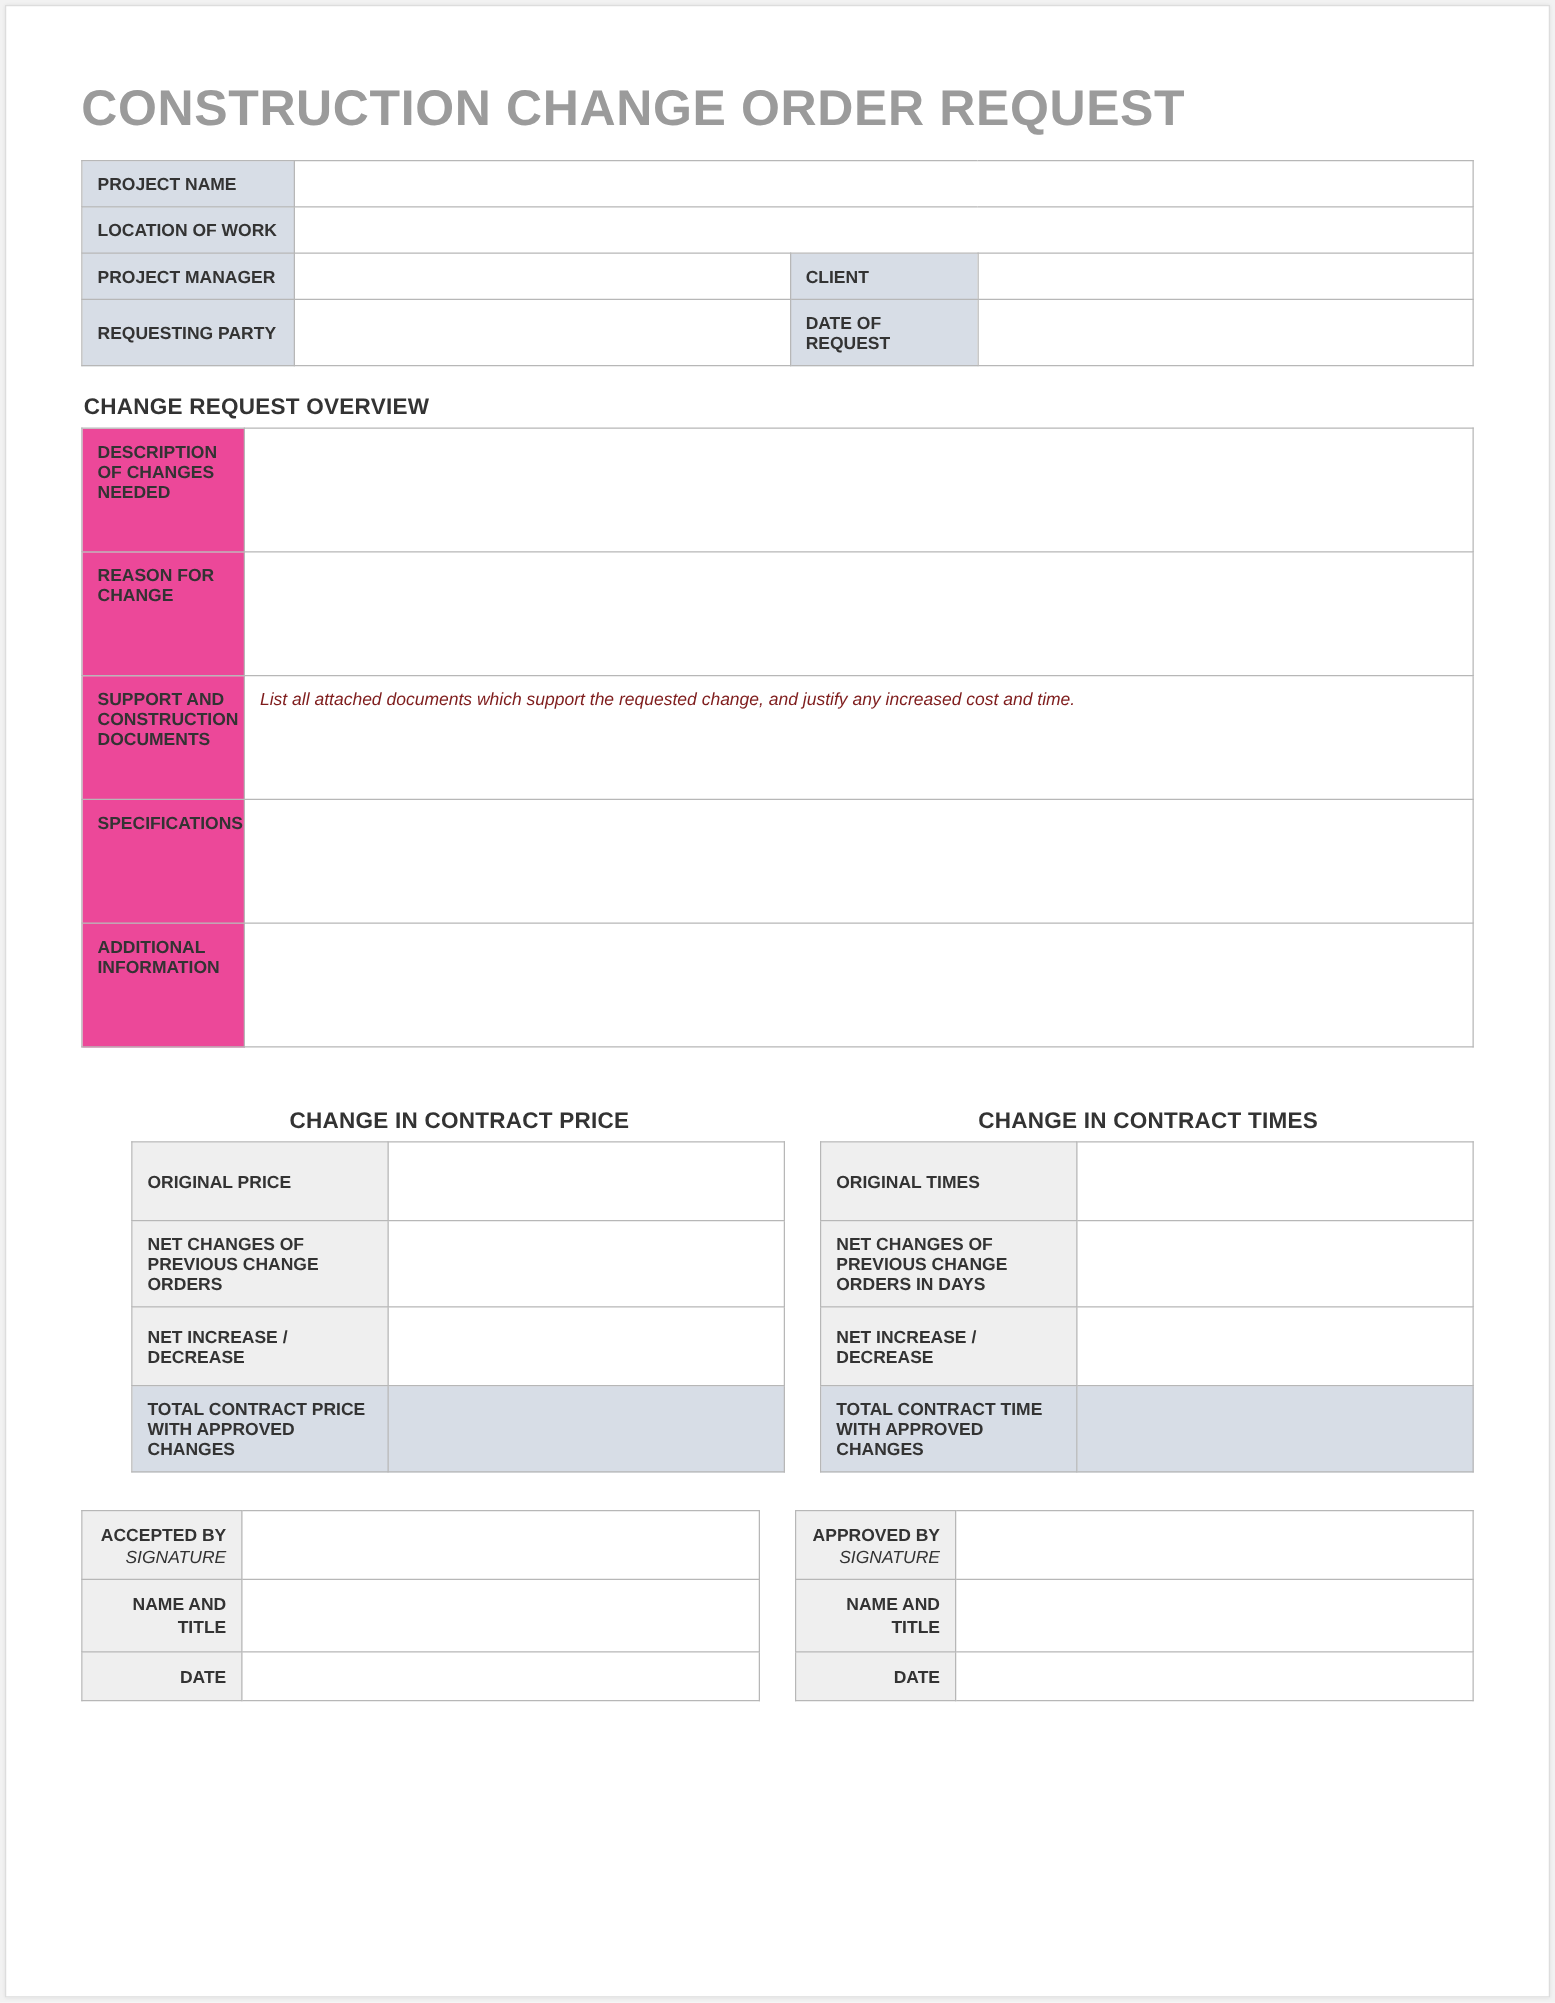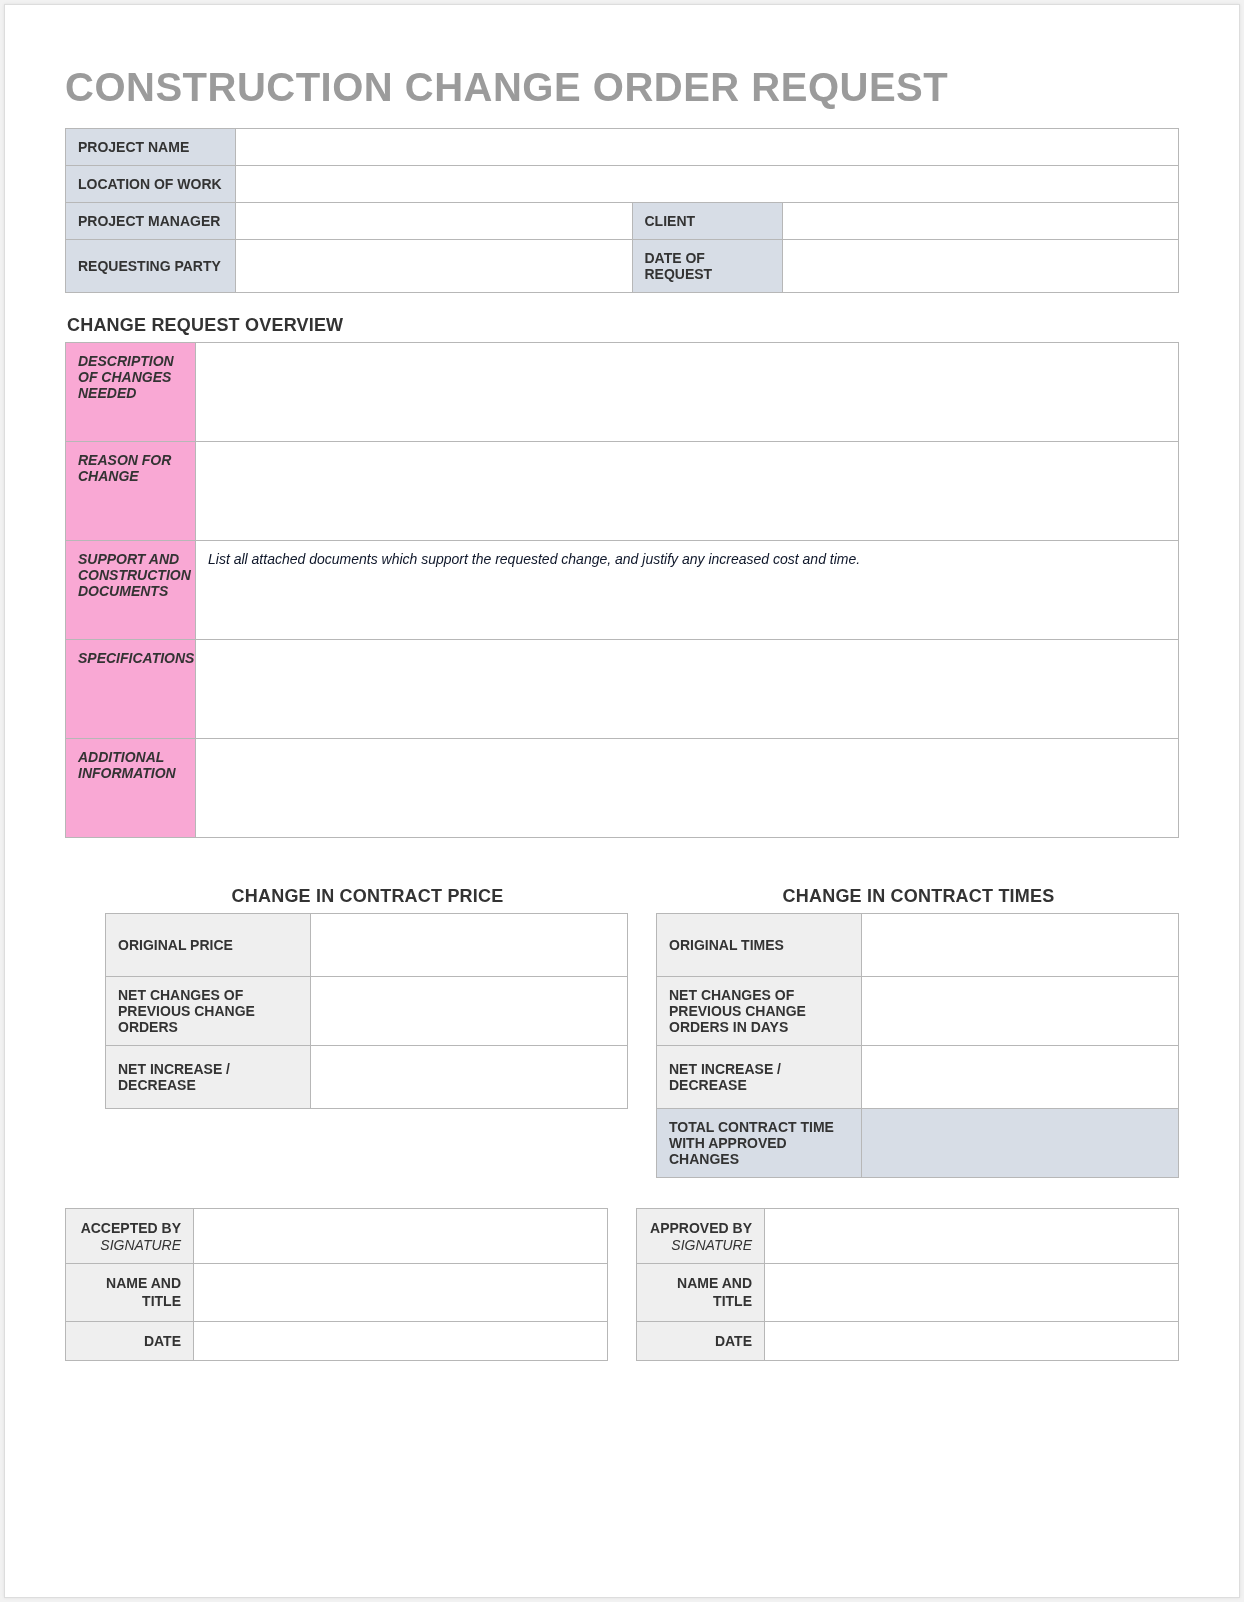--- a/index.html
+++ b/index.html
@@ -39,25 +39,25 @@
   }
 
   td {
     border: 1px solid #b7b7b7;
     padding: 10px 12px;
     font-size: 14px;
     vertical-align: middle;
   }
 
   .lbl-blue { background: #d7dde6; font-weight: 700; }
-  .lbl-light { background: #f9a8d4; font-weight: 700; font-style: italic; }
+  .lbl-light { background: #ec4899; font-weight: 700; }
   .lbl-grey { background: #efefef; font-weight: 700; }
   .val { background: #fff; }
   .tall { height: 78px; vertical-align: top; }
-  .italic-note { font-style: italic; color: #0f172a; }
+  .italic-note { font-style: italic; color: #7f1d1d; }
 
   .section-title {
     font-weight: 700;
     font-size: 18px;
     margin: 22px 0 6px 2px;
     letter-spacing: 0.2px;
   }
   .center { text-align: center; }
 
   .two-col {
@@ -163,20 +163,24 @@
             <td class="val"></td>
           </tr>
           <tr>
             <td class="lbl-grey" style="height:42px;">NET CHANGES OF PREVIOUS CHANGE ORDERS</td>
             <td class="val"></td>
           </tr>
           <tr>
             <td class="lbl-grey" style="height:42px;">NET INCREASE / DECREASE</td>
             <td class="val"></td>
           </tr>
+          <tr>
+            <td class="lbl-blue" style="height:42px;">TOTAL CONTRACT PRICE WITH APPROVED CHANGES</td>
+            <td class="lbl-blue"></td>
+          </tr>
         </tbody>
           </table>
       </div>
 
       <div class="col">
         <div class="section-title center">CHANGE IN CONTRACT TIMES</div>
         <table>
           <colgroup>
               <col class="price-label">
               <col>

